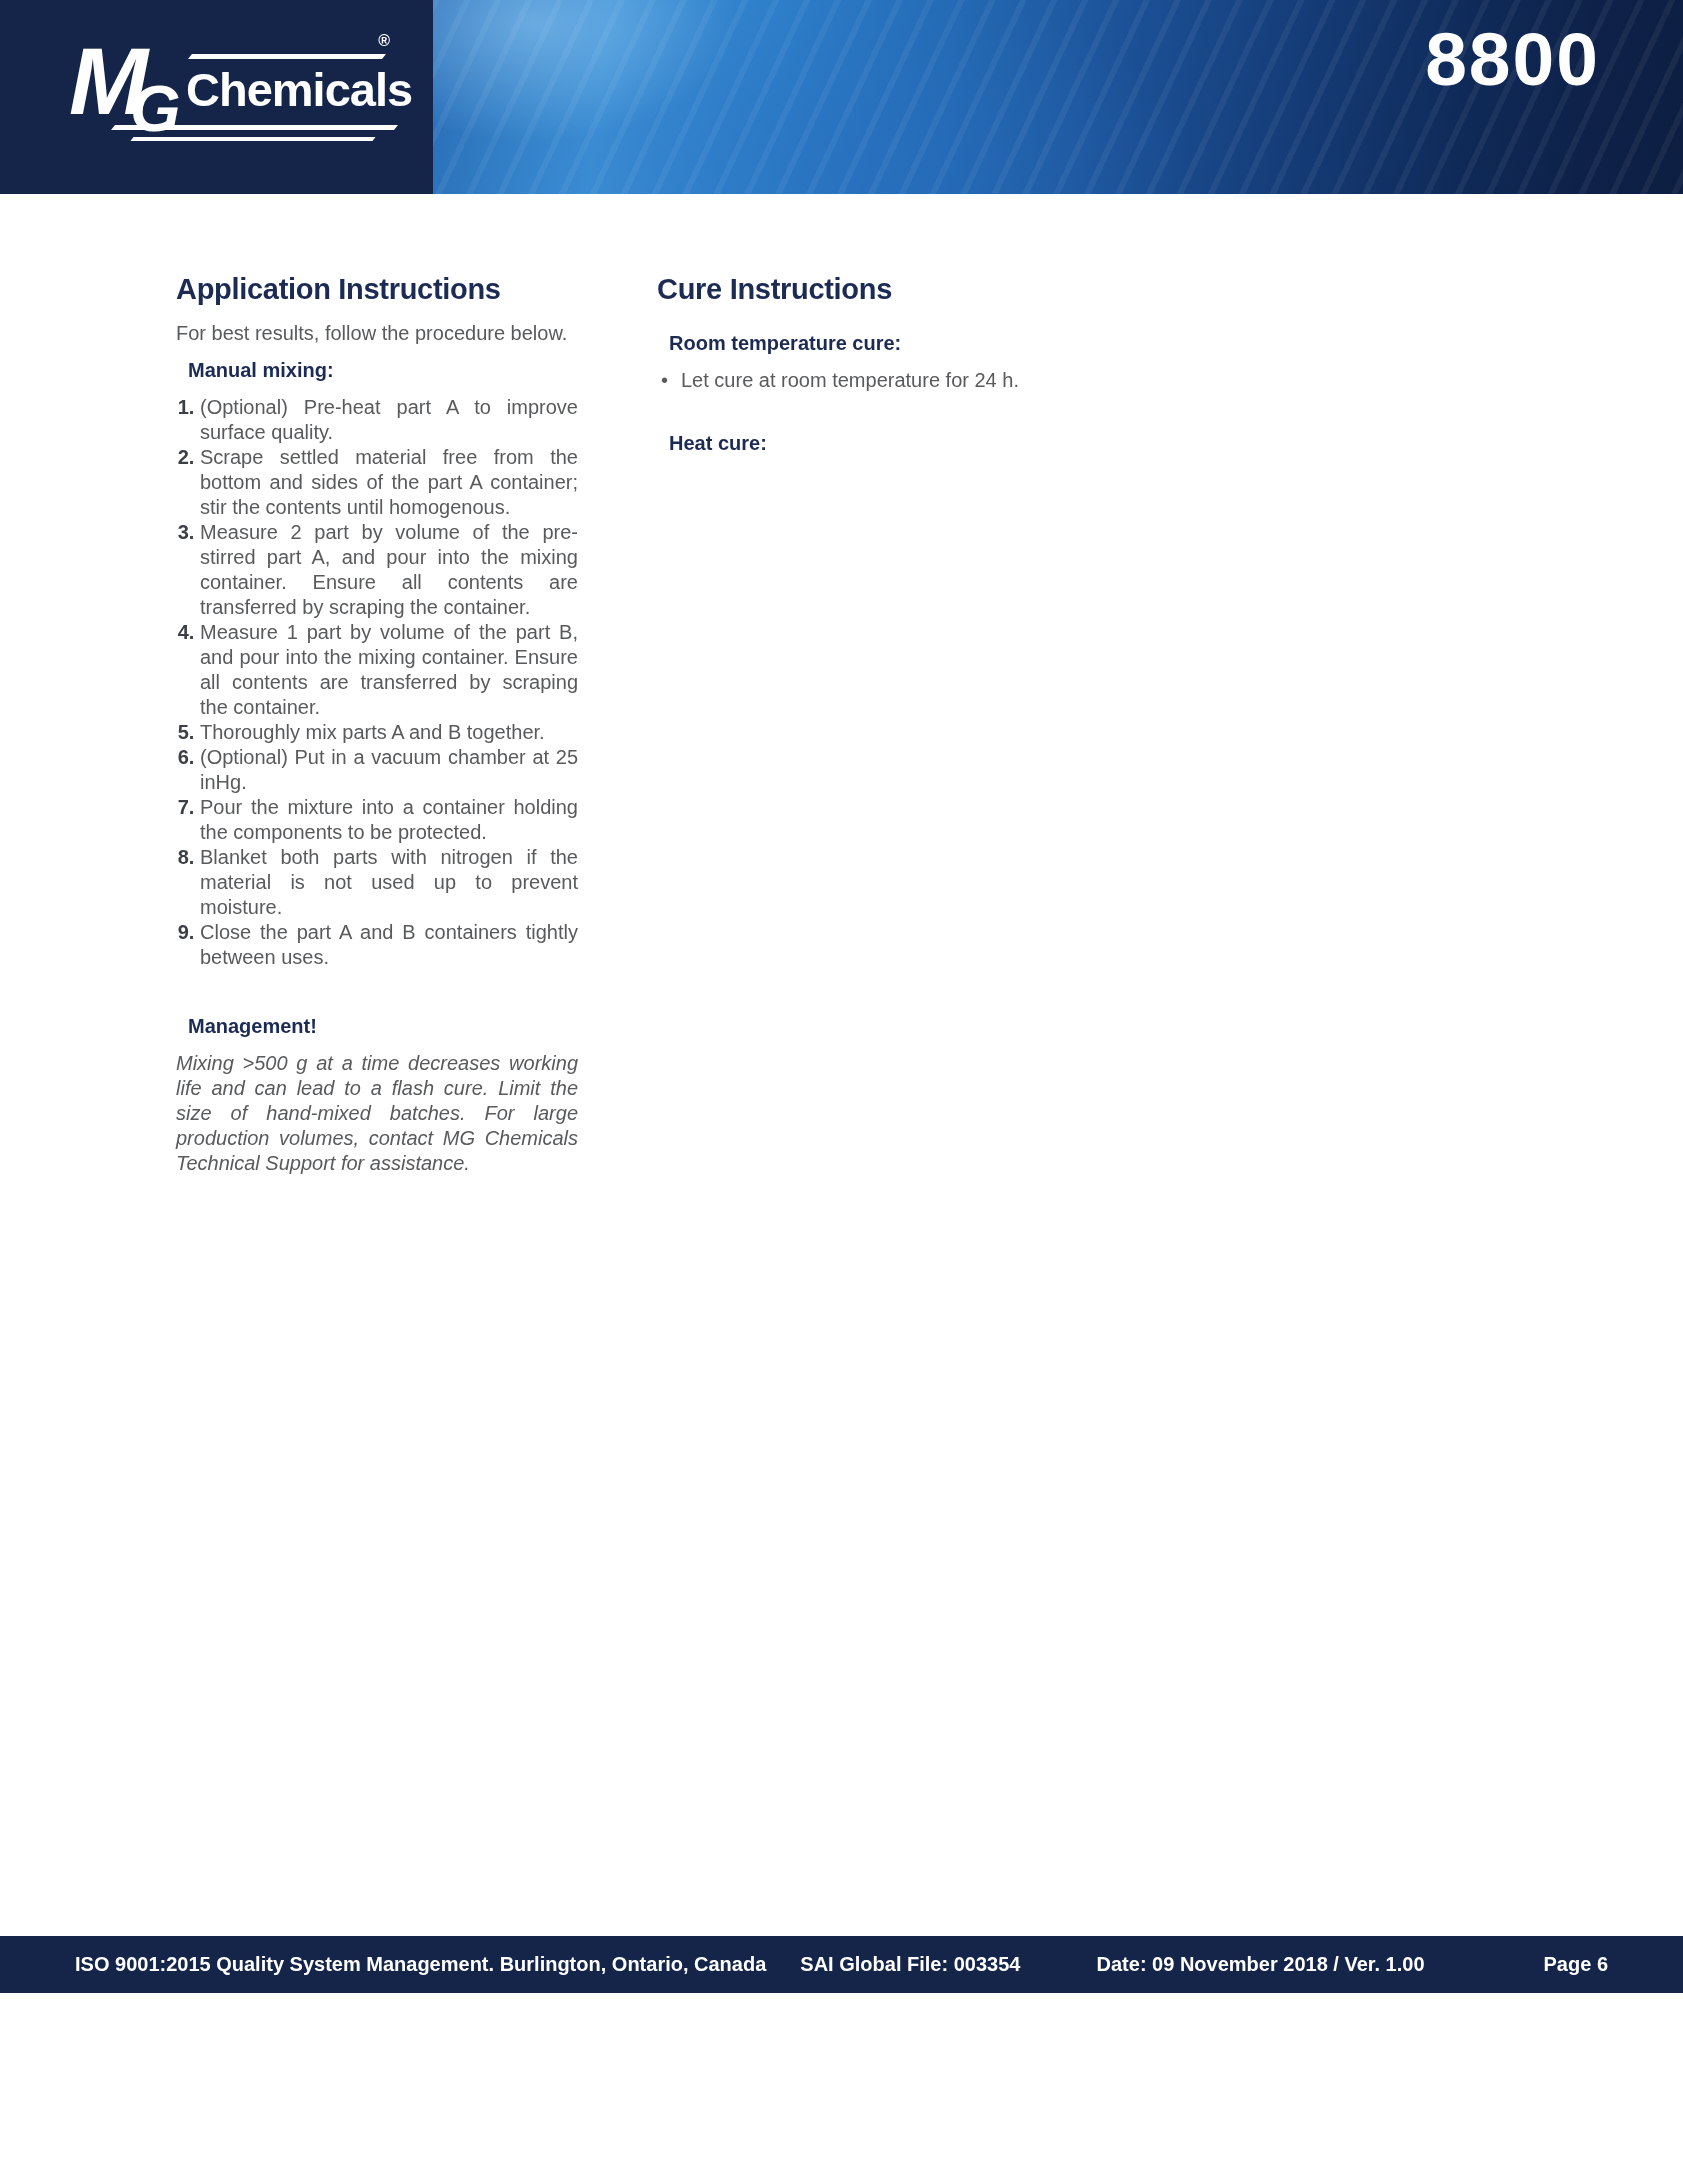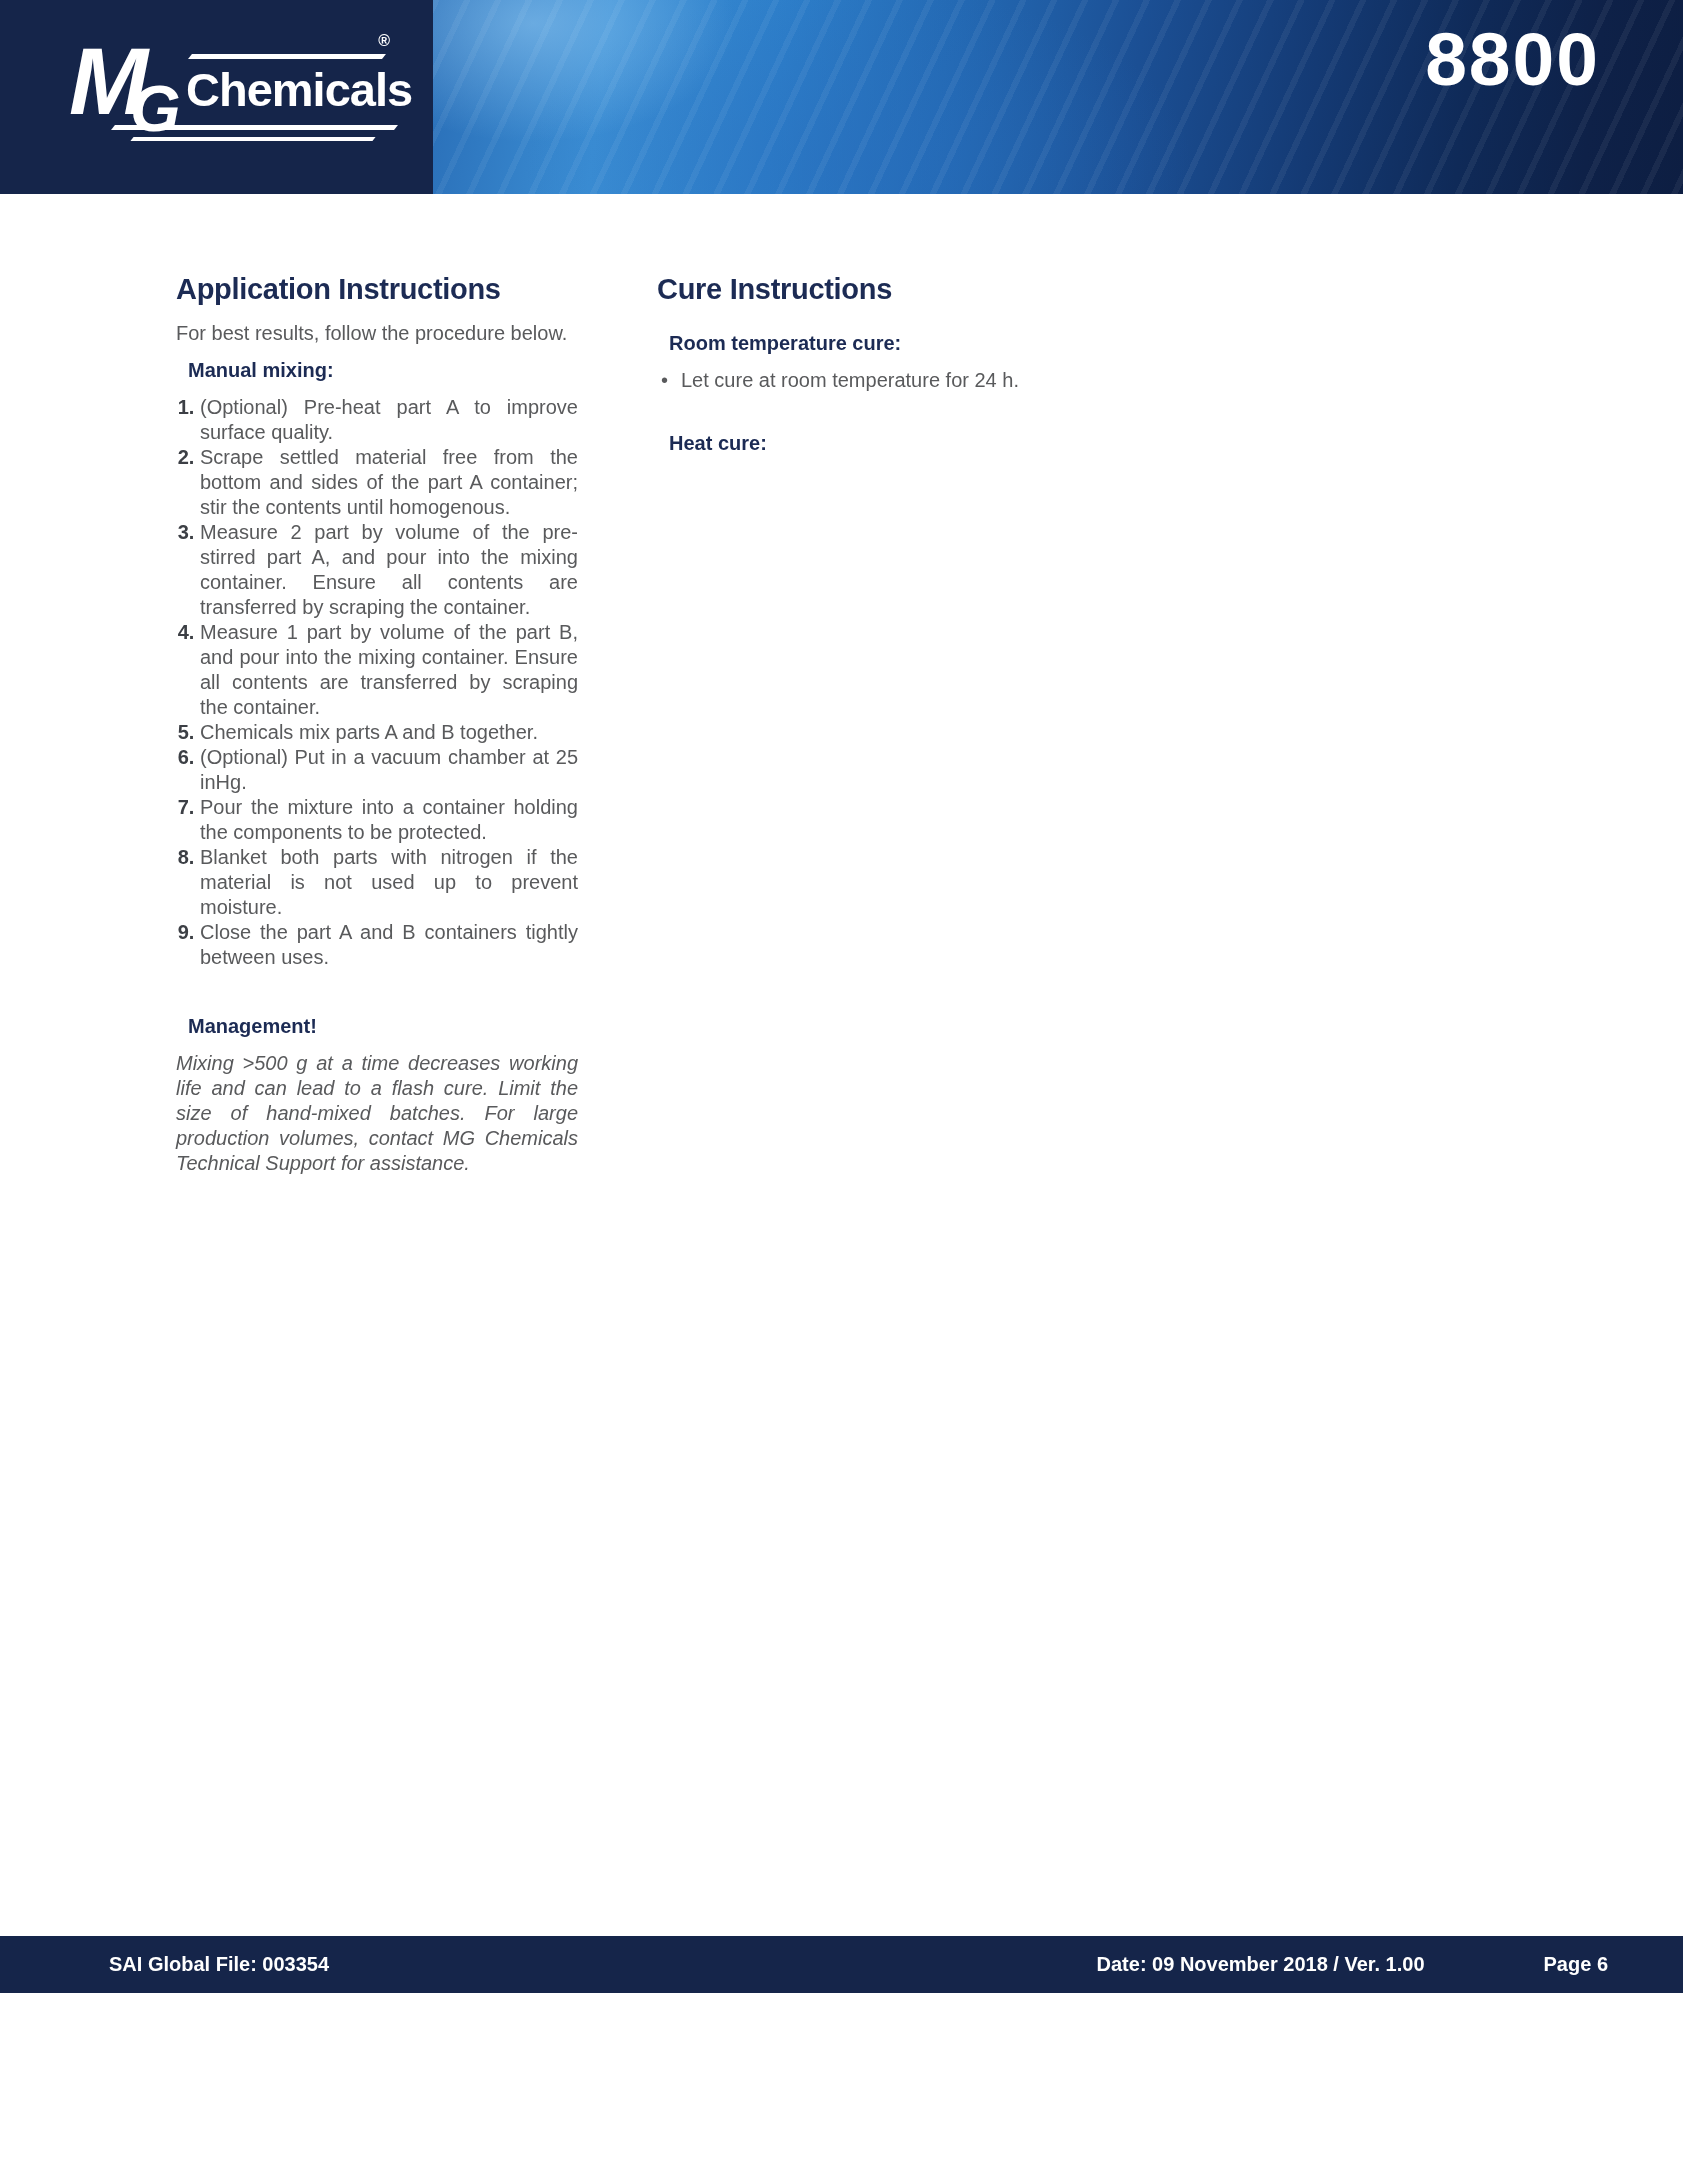--- a/index.html
+++ b/index.html
@@ -176,21 +176,21 @@
     <section class="col-left">
       <h2 class="section-heading">Application Instructions</h2>
       <p class="intro">For best results, follow the procedure below.</p>
 
       <h3 class="sub-heading">Manual mixing:</h3>
       <ol class="steps">
         <li>(Optional) Pre-heat part A to improve surface quality.</li>
         <li>Scrape settled material free from the bottom and sides of the part A container; stir the contents until homogenous.</li>
         <li>Measure 2 part by volume of the pre-stirred part A, and pour into the mixing container. Ensure all contents are transferred by scraping the container.</li>
         <li>Measure 1 part by volume of the part B, and pour into the mixing container. Ensure all contents are transferred by scraping the container.</li>
-        <li>Chemicals mix parts A and B together.</li>
+        <li>Thoroughly mix parts A and B together.</li>
         <li>(Optional) Put in a vacuum chamber at 25 inHg.</li>
         <li>Pour the mixture into a container holding the components to be protected.</li>
         <li>Blanket both parts with nitrogen if the material is not used up to prevent moisture.</li>
         <li>Close the part A and B containers tightly between uses.</li>
       </ol>
 
       <h3 class="sub-heading attention-heading">Management!</h3>
       <p class="attention-text">Mixing &gt;500 g at a time decreases working life and can lead to a flash cure. Limit the size of hand-mixed batches. For large production volumes, contact MG Chemicals Technical Support for assistance.</p>
     </section>
 
@@ -201,19 +201,20 @@
       <ul class="bullets">
         <li>Let cure at room temperature for 24 h.</li>
       </ul>
 
       <h3 class="sub-heading heat-heading">Heat cure:</h3>
     </section>
 
   </main>
 
   <footer class="footer">
+    <span class="f-iso">ISO 9001:2015 Quality System Management. Burlington, Ontario, Canada</span>
     <span class="f-sai">SAI Global File: 003354</span>
     <span class="f-date">Date: 09 November 2018 / Ver. 1.00</span>
     <span class="f-page">Page 6</span>
   </footer>
 
 </div>
 
 
 </body></html>

